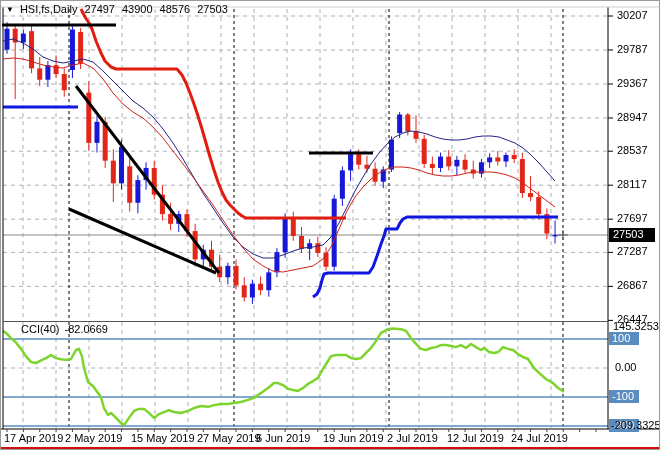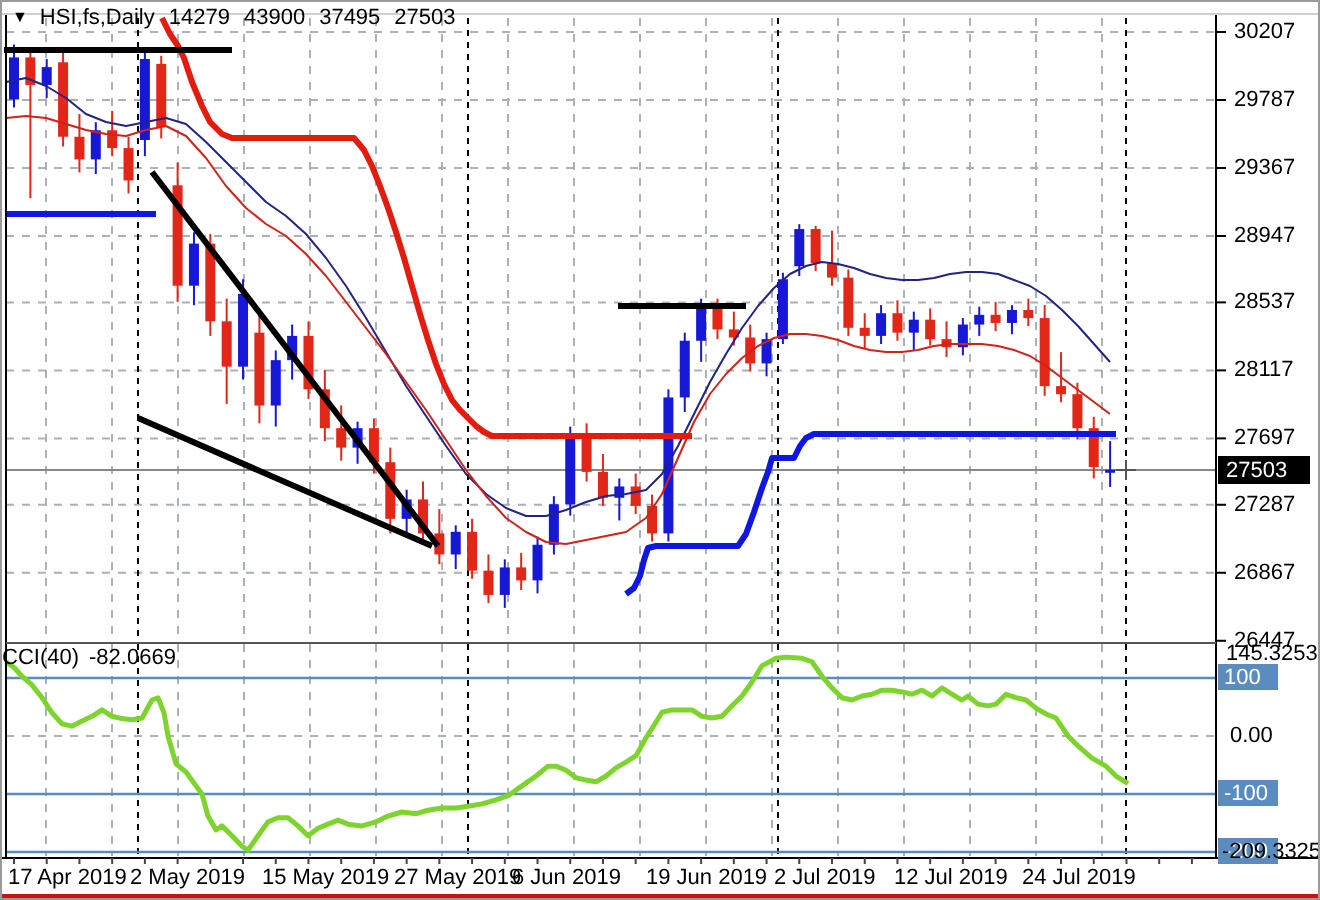--- a/index.html
+++ b/index.html
@@ -10,21 +10,21 @@
   }
   svg{position:absolute;left:0;top:0;}
   .title-overlay{
     position:absolute;left:5px;top:2px;font-size:11px;color:#000;
     white-space:nowrap;z-index:5;letter-spacing:0;
   }
   .title-overlay .tri{font-size:8px;margin-right:4px;vertical-align:1px;cursor:pointer;}
   .title-overlay span.num{margin-left:7px;}
   .title-overlay .sym{margin-left:2px;}
   .cci-overlay{
-    position:absolute;left:0;top:322px;font-size:11px;color:#000;z-index:5;white-space:nowrap;text-align:center;
+    position:absolute;left:20px;top:322px;font-size:11px;color:#000;z-index:5;white-space:nowrap;text-align:center;
   }
   .cci-overlay .val{margin-left:5px;}
   .bottom-red{position:absolute;left:0;bottom:0;width:100%;height:2px;background:#cc1111;z-index:6;}
 </style>
 </head>
 <body>
 
 <div class="window">
   <svg id="chart" width="660" height="450">
       <g>
@@ -336,21 +336,21 @@
         <text x="196" y="438" fill="#000" font-size="11" font-family="&quot;Liberation Sans&quot;,sans-serif" text-anchor="start" dominant-baseline="middle">27 May 2019</text>
         <text x="255" y="438" fill="#000" font-size="11" font-family="&quot;Liberation Sans&quot;,sans-serif" text-anchor="start" dominant-baseline="middle">6 Jun 2019</text>
         <text x="322" y="438" fill="#000" font-size="11" font-family="&quot;Liberation Sans&quot;,sans-serif" text-anchor="start" dominant-baseline="middle">19 Jun 2019</text>
         <text x="386" y="438" fill="#000" font-size="11" font-family="&quot;Liberation Sans&quot;,sans-serif" text-anchor="start" dominant-baseline="middle">2 Jul 2019</text>
         <text x="446" y="438" fill="#000" font-size="11" font-family="&quot;Liberation Sans&quot;,sans-serif" text-anchor="start" dominant-baseline="middle">12 Jul 2019</text>
         <text x="510" y="438" fill="#000" font-size="11" font-family="&quot;Liberation Sans&quot;,sans-serif" text-anchor="start" dominant-baseline="middle">24 Jul 2019</text>
       </g>
     </svg>
 
   <div class="title-overlay">
-    <span class="tri">▼</span><span class="sym">HSI,fs,Daily</span><span class="num">14279</span><span class="num">43900</span><span class="num">37495</span><span class="num">27503</span>
+    <span class="tri">▼</span><span class="sym">HSI,fs,Daily</span><span class="num">27497</span><span class="num">43900</span><span class="num">48576</span><span class="num">27503</span>
   </div>
 
   <div class="cci-overlay">
     <span>CCI(40)</span><span class="val">-82.0669</span>
   </div>
 
   <div class="bottom-red"></div>
 </div>
 
 </body></html>

